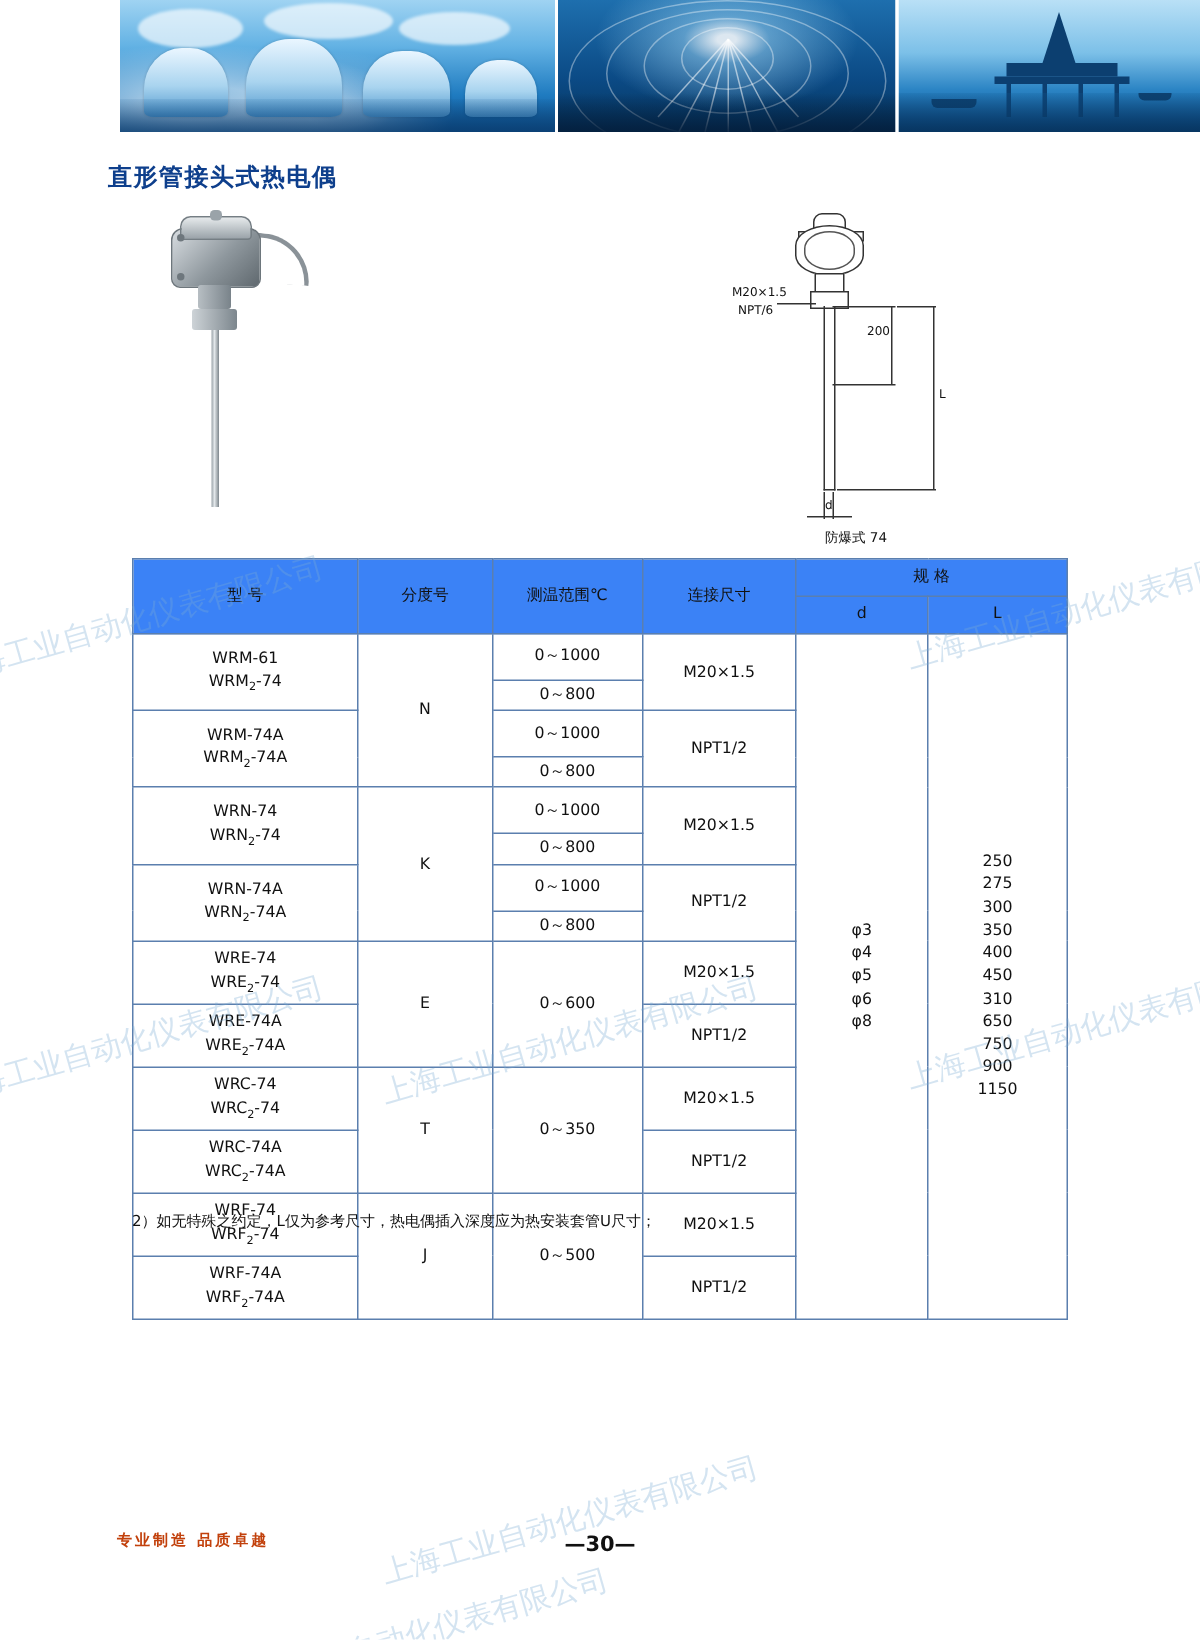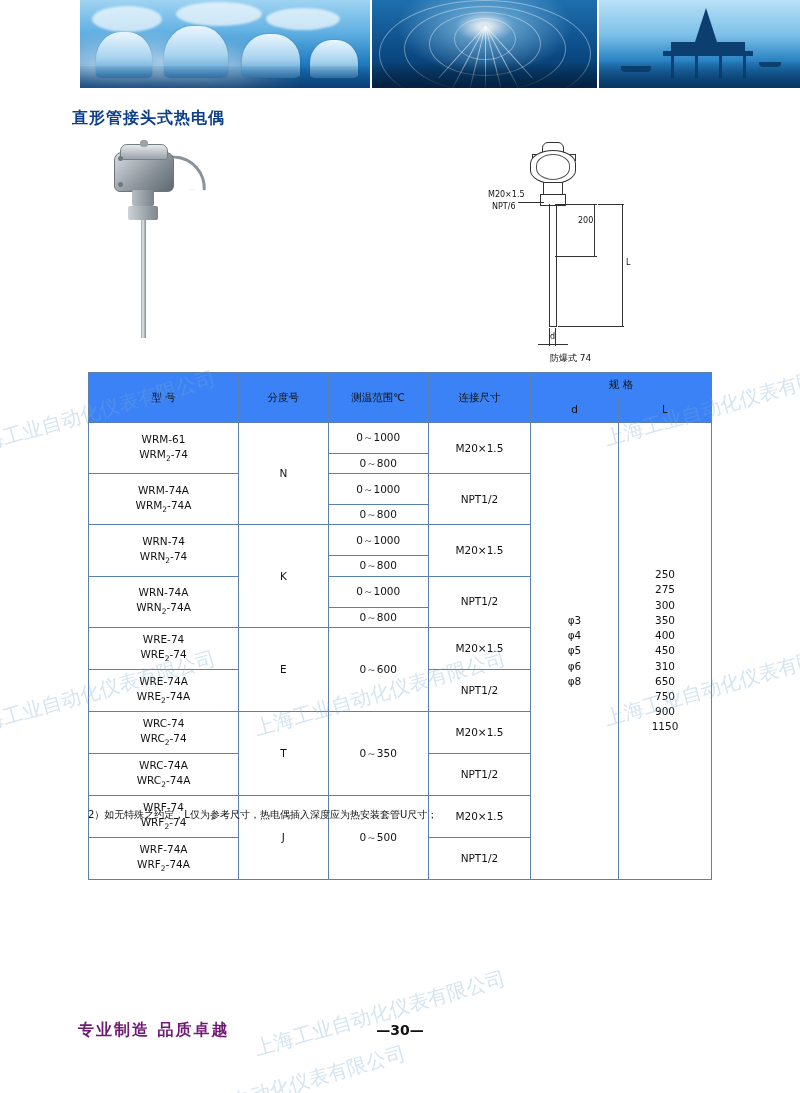--- a/index.html
+++ b/index.html
@@ -281,24 +281,24 @@
     width: 640px;
     font-family: "DejaVu Sans", "Liberation Sans", sans-serif;
     font-size: 10px;
     line-height: 1.75;
     color: #111;
   }
   .footer-slogan {
     position: absolute;
     left: 78px; top: 1020px;
     font-family: "DejaVu Sans", "Liberation Sans", sans-serif;
-    font-size: 16px;
+    font-size: 10px;
     font-weight: bold;
     letter-spacing: 2px;
-    color: #701a75;
+    color: #c2410c;
   }
   .footer-page {
     position: absolute;
     left: 0; top: 1022px;
     width: 800px;
     text-align: center;
     font-family: "DejaVu Sans", "Liberation Sans", sans-serif;
     font-size: 14px;
     font-weight: bold;
     color: #111;

